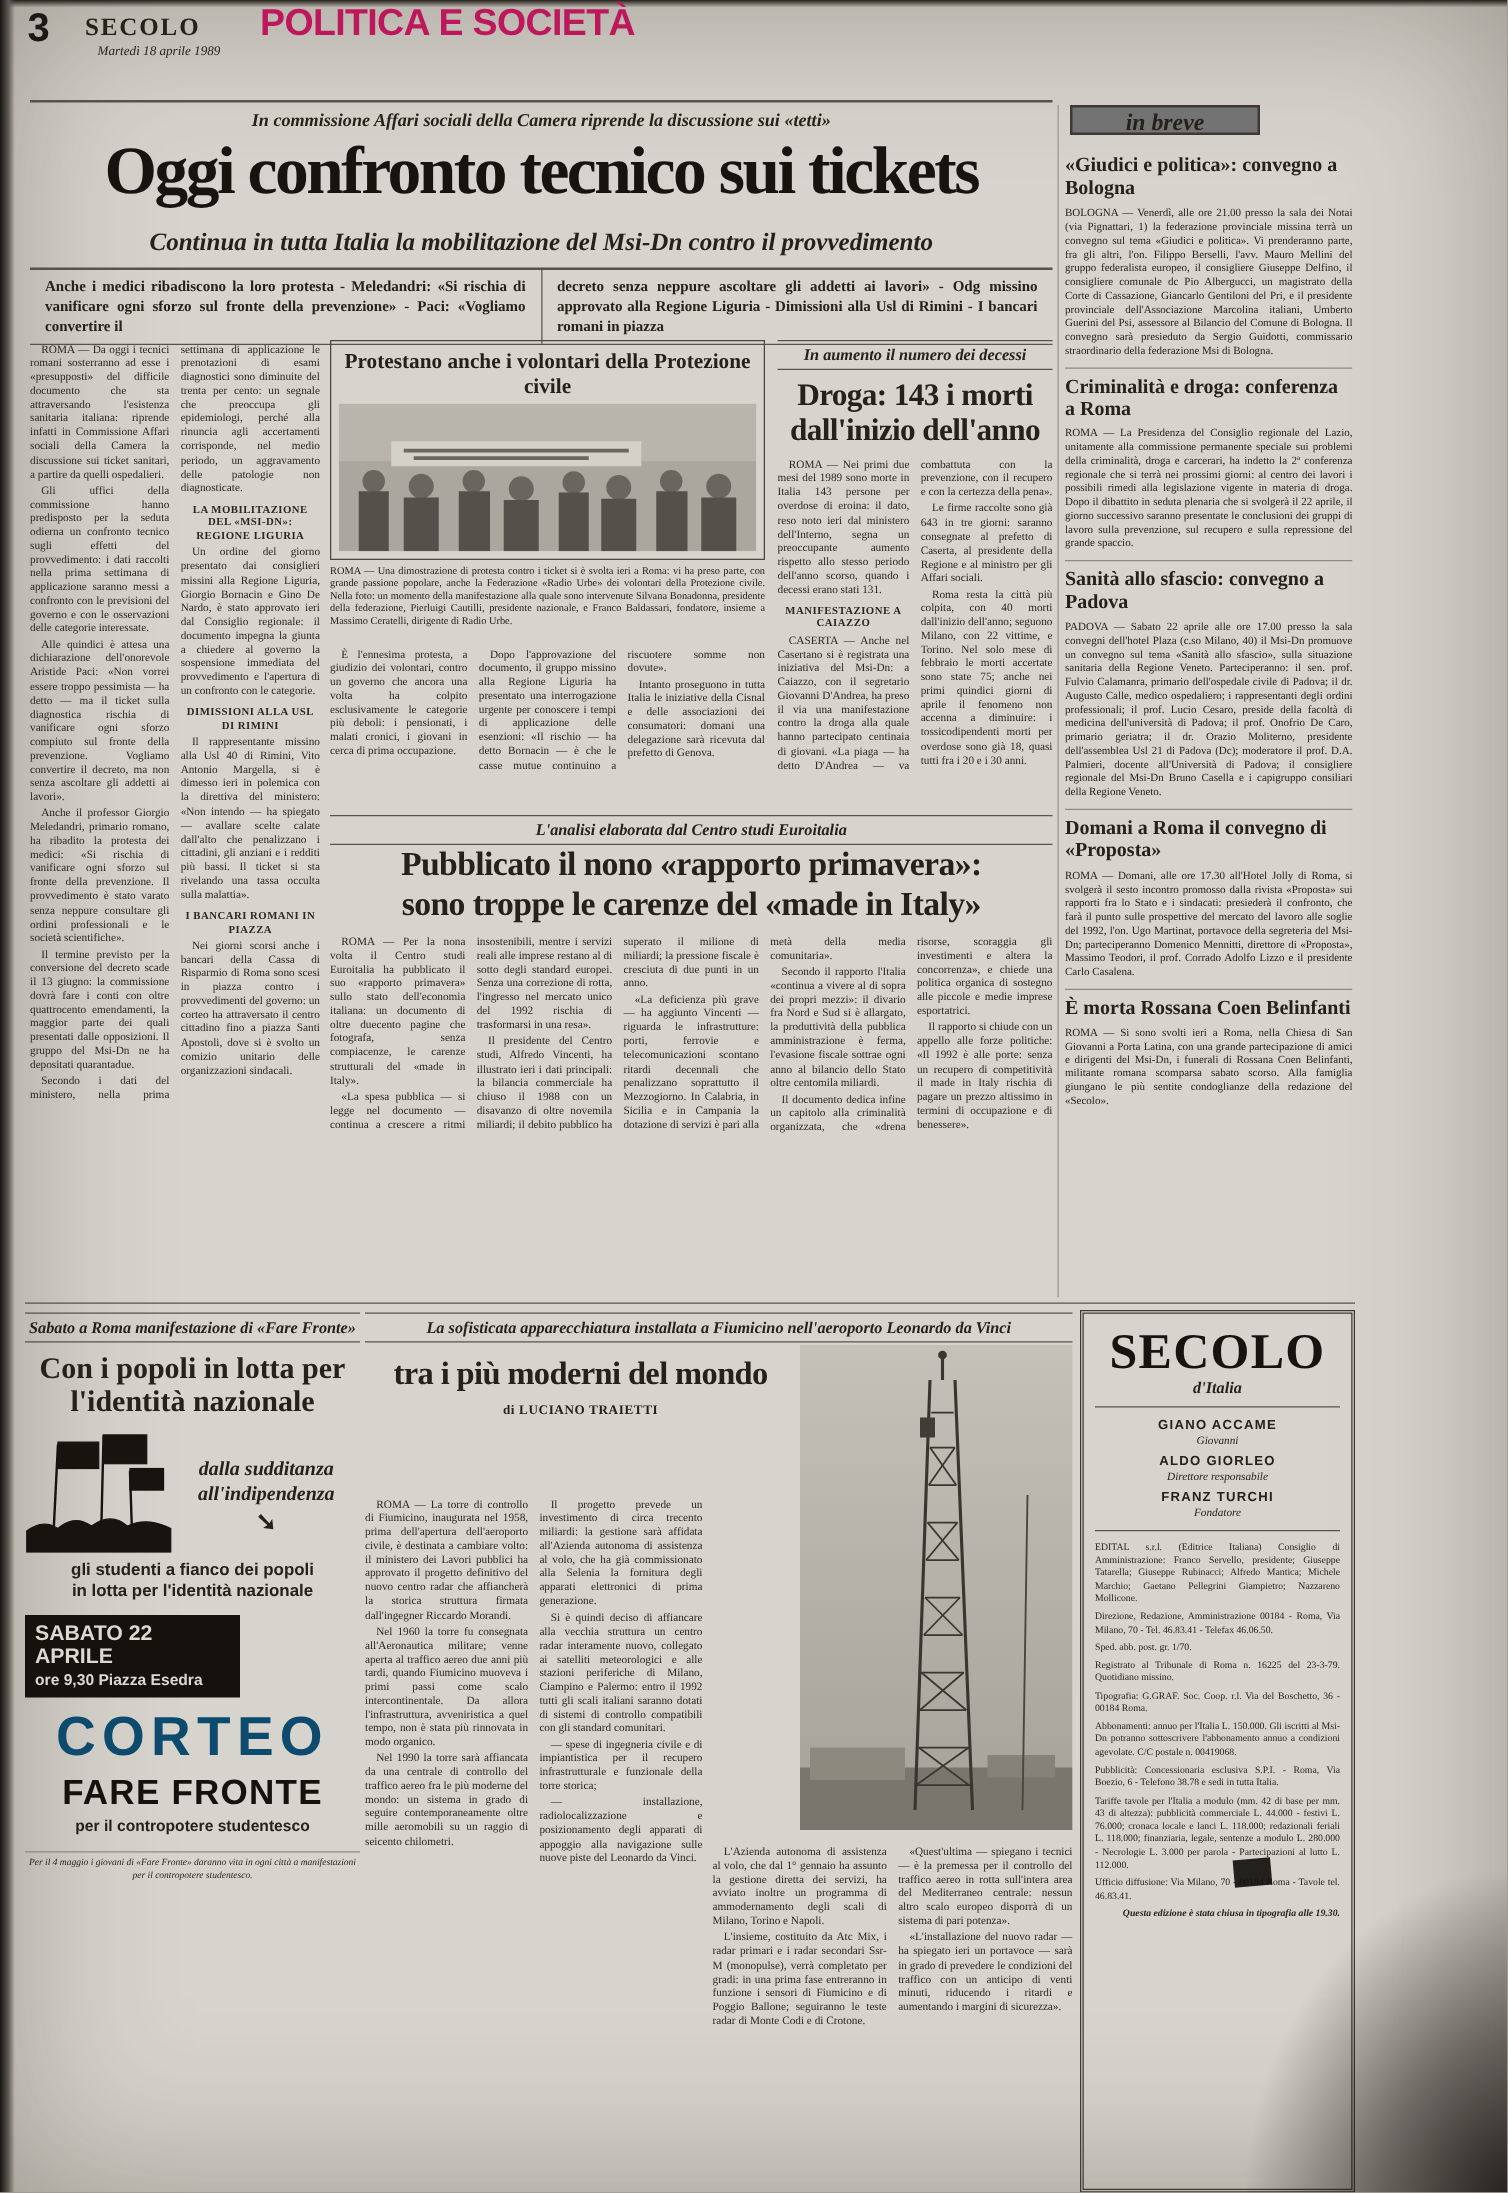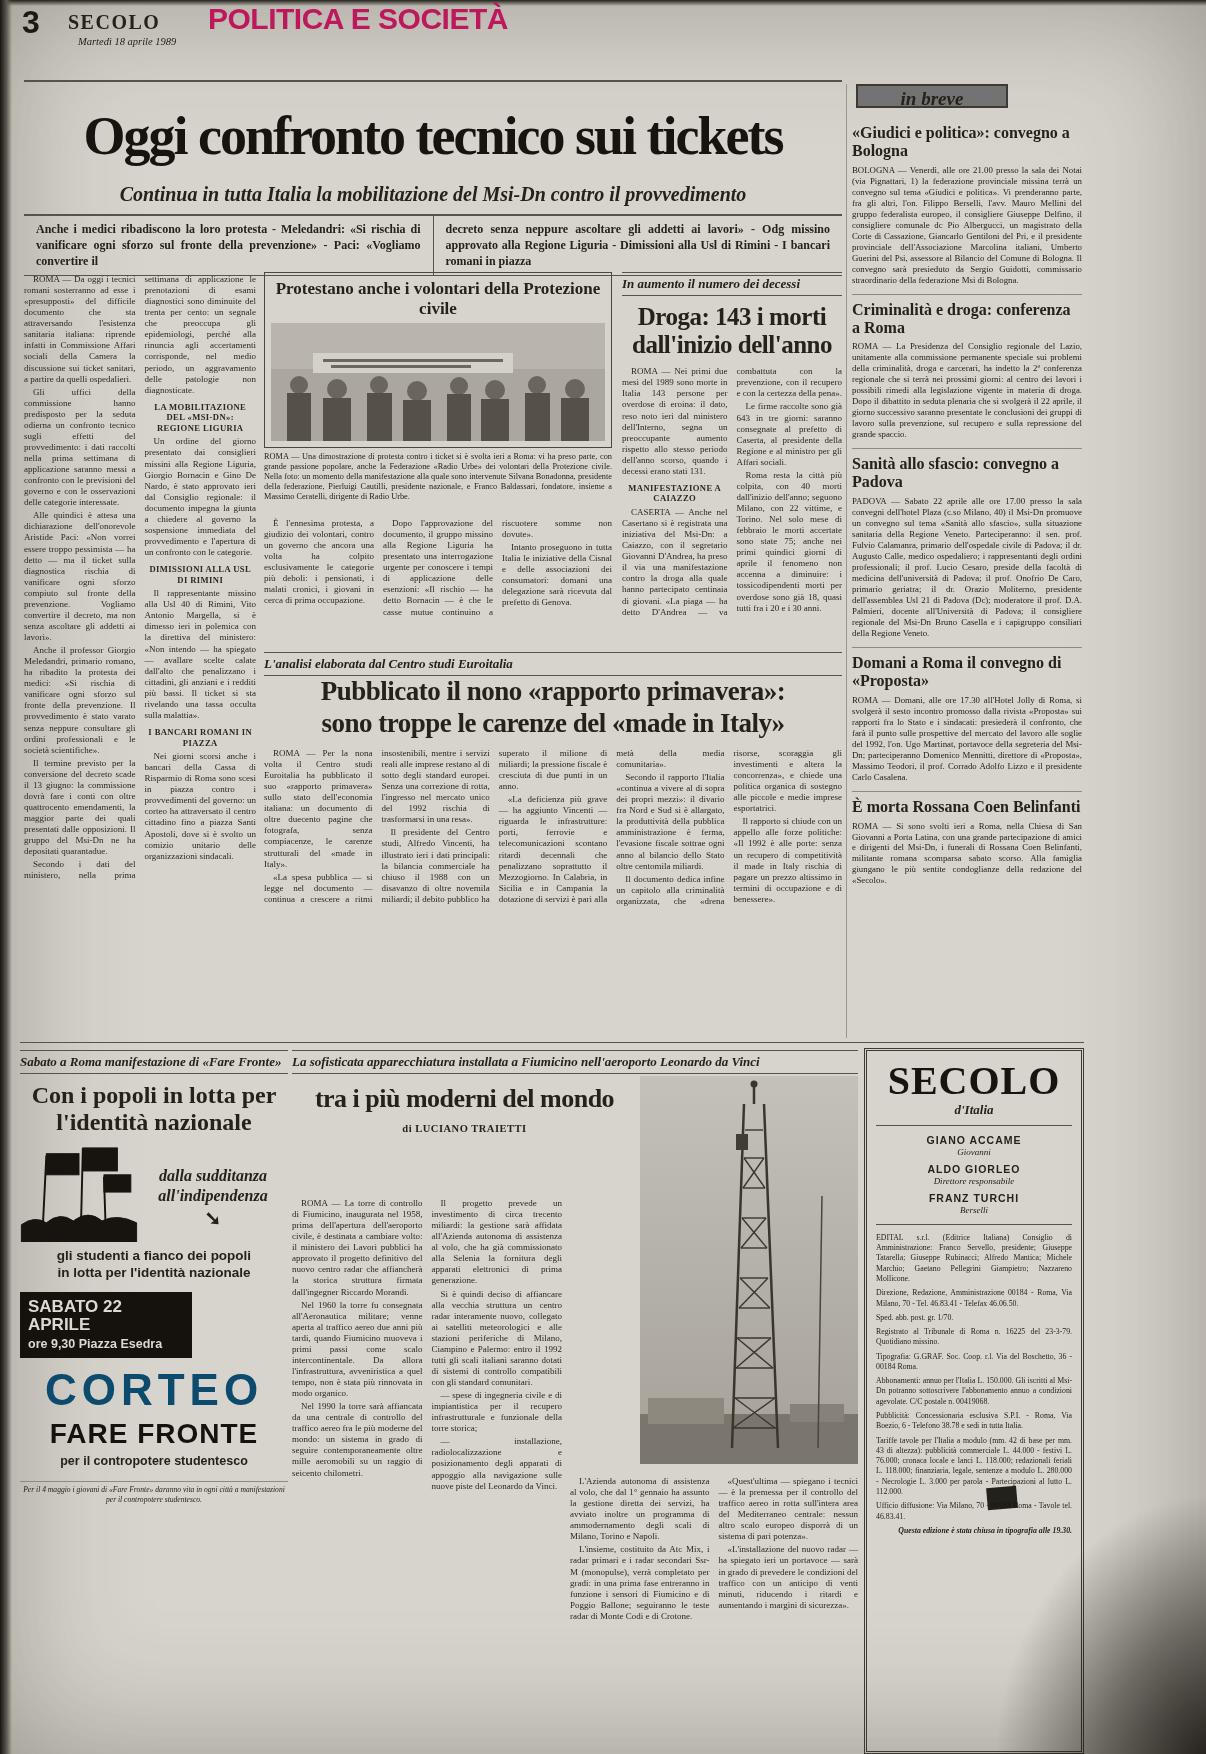--- a/index.html
+++ b/index.html
@@ -33,21 +33,21 @@
   .cols5{column-count:5;column-gap:9px}
   #body1{left:24px;top:274px;width:232px;height:764px;overflow:hidden}
   
   .protest-box{left:264px;top:272px;width:348px;border:1.5px solid #4b463e;padding:6px}
   .protest-title{text-align:center;font:700 17px/1.15 "Liberation Serif",serif}
   .photo{display:block;margin-top:5px;width:100%}
   .protest-caption{left:264px;top:452px;width:348px;font-size:8.3px;line-height:1.22;text-align:justify}
   #body2{left:264px;top:518px;width:348px;height:130px;overflow:hidden}
   
   .droga{left:622px;top:272px;width:220px}
-  .mini-kicker{text-align:left;font:italic 700 13px/1.25 "Liberation Serif",serif;border-top:1px solid #57534a;border-bottom:1px solid #57534a;padding:3px 0}
+  .mini-kicker{text-align:center;font:italic 700 13px/1.25 "Liberation Serif",serif;border-top:1px solid #57534a;border-bottom:1px solid #57534a;padding:3px 0}
   .droga-head{text-align:center;font:900 25px/1.1 "Liberation Serif",serif;margin-top:7px;letter-spacing:-.5px}
   #droga-body{margin-top:8px;height:268px;overflow:hidden}
   
   .rapporto{left:264px;top:652px;width:578px}
   .rapporto-head{text-align:center;font:900 27px/1.18 "Liberation Serif",serif;letter-spacing:-.5px}
   #rapporto-body{margin-top:8px;height:296px;overflow:hidden}
   
   .vline-ib{left:846px;top:84px;width:1px;height:954px;background:#9b968c}
   .in-breve{left:852px;top:84px;width:230px;height:956px;overflow:hidden}
   .ib-header{width:152px;height:24px;border:2px solid #3e3a32;background:#737373;text-align:center;font:italic 700 19px/26px "Liberation Serif",serif;margin:0 0 10px 4px}
@@ -103,20 +103,21 @@
   <div class="abs scan-left"></div>
 
   <div class="abs pnum">3</div>
   <div class="abs mast">
     <div class="mast-name">SECOLO</div>
     <div class="mast-date">Martedì 18 aprile 1989</div>
   </div>
   <div class="abs section-title">POLITICA E SOCIETÀ</div>
   <div class="abs hdr-rule"></div>
 
+  <div class="abs kicker">In commissione Affari sociali della Camera riprende la discussione sui «tetti»</div>
   <div class="abs headline-main">Oggi confronto tecnico sui tickets</div>
   <div class="abs subhead">Continua in tutta Italia la mobilitazione del Msi-Dn contro il provvedimento</div>
   <div class="abs deck">
     <div class="deck-cell">Anche i medici ribadiscono la loro protesta - Meledandri: «Si rischia di vanificare ogni sforzo sul fronte della prevenzione» - Paci: «Vogliamo convertire il</div>
     <div class="deck-cell">decreto senza neppure ascoltare gli addetti ai lavori» - Odg missino approvato alla Regione Liguria - Dimissioni alla Usl di Rimini - I bancari romani in piazza</div>
   </div>
 
   <div id="body1" class="abs bt cols2">
       <p class="p">ROMA — Da oggi i tecnici romani sosterranno ad esse i «presupposti» del difficile documento che sta attraversando l'esistenza sanitaria italiana: riprende infatti in Commissione Affari sociali della Camera la discussione sui ticket sanitari, a partire da quelli ospedalieri.</p>
       <p class="p">Gli uffici della commissione hanno predisposto per la seduta odierna un confronto tecnico sugli effetti del provvedimento: i dati raccolti nella prima settimana di applicazione saranno messi a confronto con le previsioni del governo e con le osservazioni delle categorie interessate.</p>
@@ -338,21 +339,21 @@
         <div>
         <div class="sb-name">GIANO ACCAME</div>
         <div class="sb-role">Giovanni</div>
       </div>
         <div>
         <div class="sb-name">ALDO GIORLEO</div>
         <div class="sb-role">Direttore responsabile</div>
       </div>
         <div>
         <div class="sb-name">FRANZ TURCHI</div>
-        <div class="sb-role">Berselli</div>
+        <div class="sb-role">Fondatore</div>
       </div>
       </div>
     <div class="sb-rule"></div>
     <div class="sb-colophon">
         <p class="b">EDITAL s.r.l. (Editrice Italiana) Consiglio di Amministrazione: Franco Servello, presidente; Giuseppe Tatarella; Giuseppe Rubinacci; Alfredo Mantica; Michele Marchio; Gaetano Pellegrini Giampietro; Nazzareno Mollicone.</p>
         <p class="b">Direzione, Redazione, Amministrazione 00184 - Roma, Via Milano, 70 - Tel. 46.83.41 - Telefax 46.06.50.</p>
         <p class="p">Sped. abb. post. gr. 1/70.</p>
         <p class="p">Registrato al Tribunale di Roma n. 16225 del 23-3-79. Quotidiano missino.</p>
         <p class="p">Tipografia: G.GRAF. Soc. Coop. r.l. Via del Boschetto, 36 - 00184 Roma.</p>
         <p class="p">Abbonamenti: annuo per l'Italia L. 150.000. Gli iscritti al Msi-Dn potranno sottoscrivere l'abbonamento annuo a condizioni agevolate. C/C postale n. 00419068.</p>

